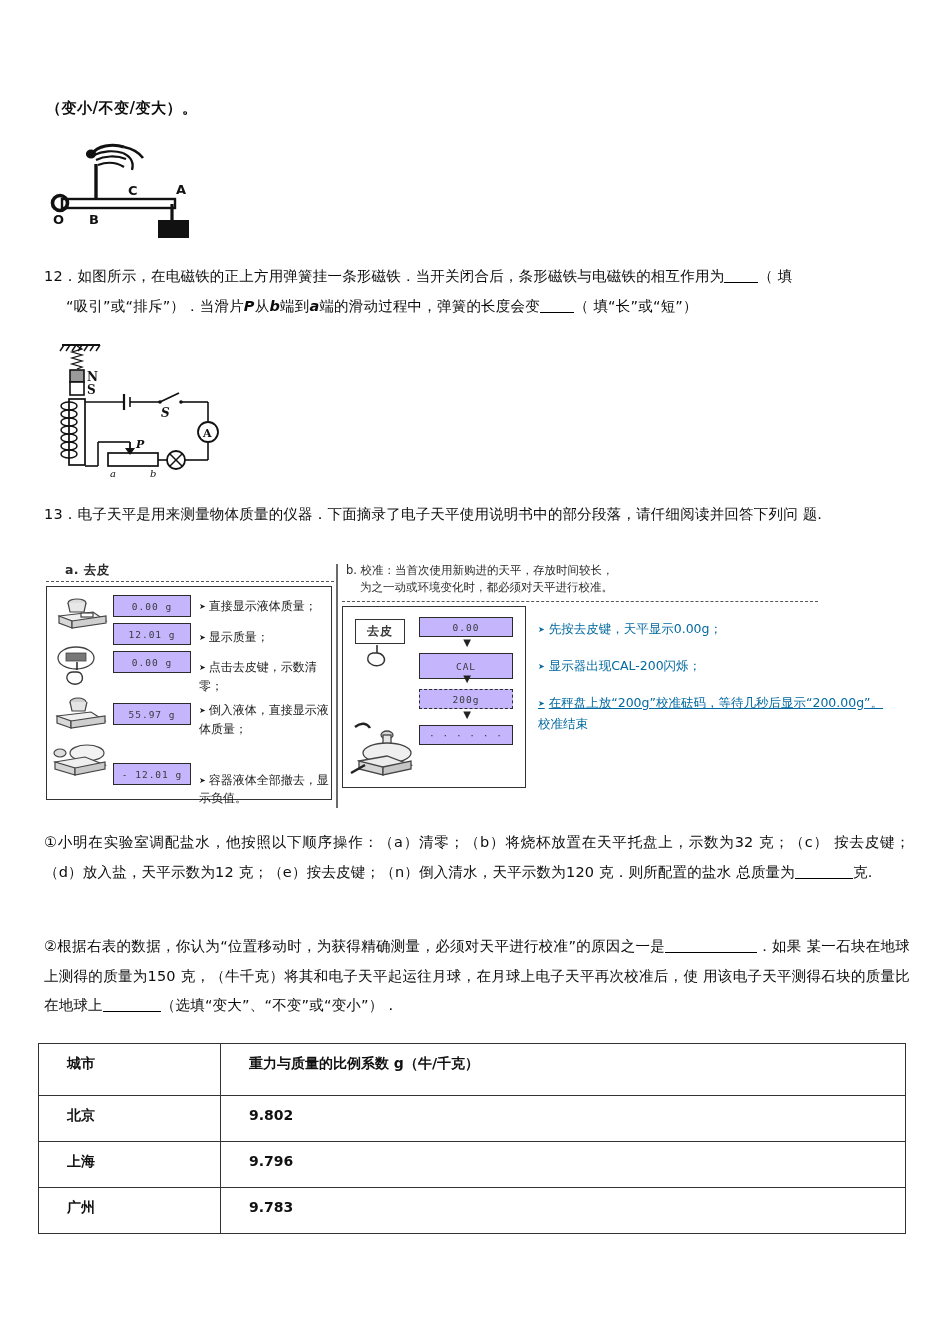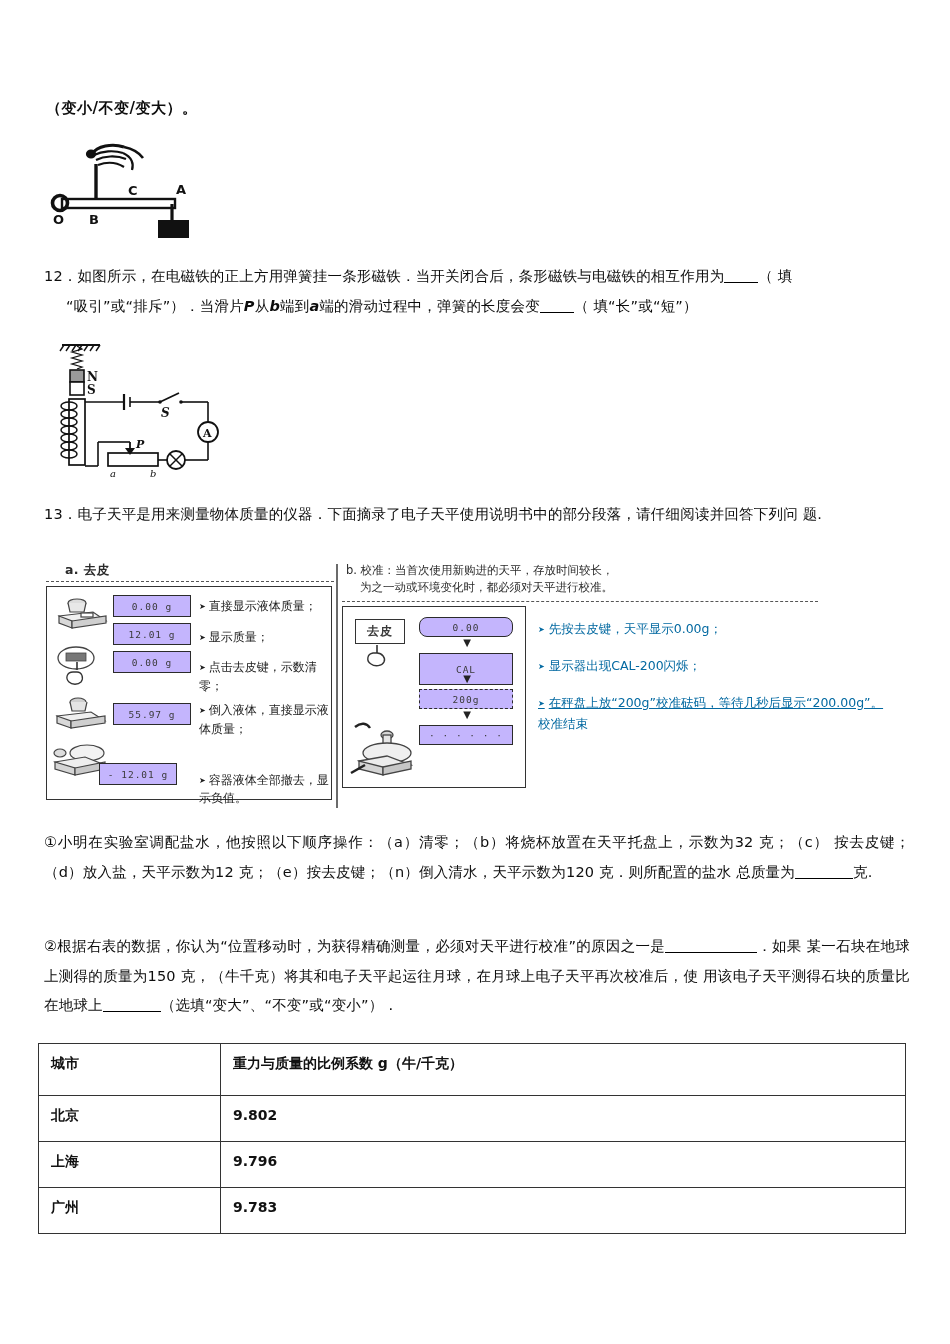--- a/index.html
+++ b/index.html
@@ -87,21 +87,21 @@
   
   .sub1 { position:absolute; left:44px; top:828px; width:866px; }
   .sub2 { position:absolute; left:44px; top:932px; width:866px; }
 
   
   .gtable {
     position:absolute; left:38px; top:1043px; width:868px;
     border-collapse:collapse; font-size:14px;
   }
   .gtable td {
-    border:1px solid #333; padding:11px 12px; vertical-align:top;
+    border:1px solid #333; padding:11px 28px; vertical-align:top;
     font-weight:700; color:#111; height:46px;
   }
   .gtable td.c1 { width:182px; }
   .gtable tr.hdr td { height:52px; }
   .gtable .num { font-family:"DejaVu Sans","Liberation Sans",sans-serif; }
 </style>
 </head>
 <body>
 
 <div class="page">
@@ -258,21 +258,21 @@
             <path d="M4 172 l0 7 l20 6 l0 -7 z" fill="#d5d5d5"></path>
             <path d="M24 178 l30 -6 l0 7 l-30 6 z" fill="#c9c9c9"></path>
             <ellipse cx="9" cy="163" rx="6" ry="4" fill="#ddd"></ellipse>
           </g>
         </svg>
 
         <div class="lcd" style="position:absolute;left:66px;top:8px;width:78px;height:22px;">0.00 g</div>
         <div class="lcd" style="position:absolute;left:66px;top:36px;width:78px;height:22px;">12.01 g</div>
         <div class="lcd" style="position:absolute;left:66px;top:64px;width:78px;height:22px;">0.00 g</div>
         <div class="lcd" style="position:absolute;left:66px;top:116px;width:78px;height:22px;">55.97 g</div>
-        <div class="lcd" style="position:absolute;left:52px;top:176px;width:78px;height:22px;">- 12.01 g</div>
+        <div class="lcd" style="position:absolute;left:66px;top:176px;width:78px;height:22px;">- 12.01 g</div>
 
         <div class="bullets" style="position:absolute;left:152px;top:6px;width:130px;">
           <p class="bl" style="margin-top:4px;">直接显示液体质量；</p>
           <p class="bl" style="margin-top:12px;">显示质量；</p>
           <p class="bl" style="margin-top:12px;">点击去皮键，示数清零；</p>
           <p class="bl" style="margin-top:0;">倒入液体，直接显示液体质量；</p>
           <p class="bl" style="margin-top:32px;">容器液体全部撤去，显示负值。</p>
         </div>
       </div>
     </div>
@@ -300,23 +300,23 @@
               <ellipse cx="38" cy="20" rx="6" ry="4" fill="#d6d6d6"></ellipse>
               <rect x="34" y="20" width="8" height="12" fill="#e6e6e6"></rect>
               <ellipse cx="38" cy="38" rx="24" ry="10" fill="#efefef"></ellipse>
               <path d="M10 46 l28 -5 l24 9 l-28 6 z" fill="#ececec"></path>
               <path d="M10 46 l0 8 l24 6 l0 -8 z" fill="#d4d4d4"></path>
               <path d="M34 52 l28 -6 l0 8 l-28 6 z" fill="#c6c6c6"></path>
               <path d="M2 58 l14 -8" stroke="#222" stroke-width="2.4"></path>
             </g>
           </svg>
 
-          <div class="lcd" style="position:absolute;left:76px;top:10px;width:94px;height:20px;border-radius:8px;">0.00</div>
+          <div class="lcd" style="position:absolute;left:76px;top:10px;width:94px;height:20px;">0.00</div>
           <div class="arrow-dn" style="position:absolute;left:118px;top:32px;width:12px;">▼</div>
-          <div class="lcd" style="position:absolute;left:76px;top:46px;width:94px;height:32px;">CAL</div>
+          <div class="lcd" style="position:absolute;left:76px;top:46px;width:94px;height:26px;">CAL</div>
           <div class="arrow-dn" style="position:absolute;left:118px;top:68px;width:12px;">▼</div>
           <div class="lcd" style="position:absolute;left:76px;top:82px;width:94px;height:20px;border-style:dashed;">200g</div>
           <div class="arrow-dn" style="position:absolute;left:118px;top:104px;width:12px;">▼</div>
           <div class="lcd" style="position:absolute;left:76px;top:118px;width:94px;height:20px;">· · · · · ·</div>
         </div>
 
         <div class="rbullets" style="position:absolute;left:196px;top:14px;width:360px;">
           <p class="bl">先按去皮键，天平显示0.00g；</p>
           <p class="bl">显示器出现CAL-200闪烁；</p>
           <p class="bl" style="margin-bottom:0;text-decoration:underline;">在秤盘上放“200g”校准砝码，等待几秒后显示“200.00g”。</p>

